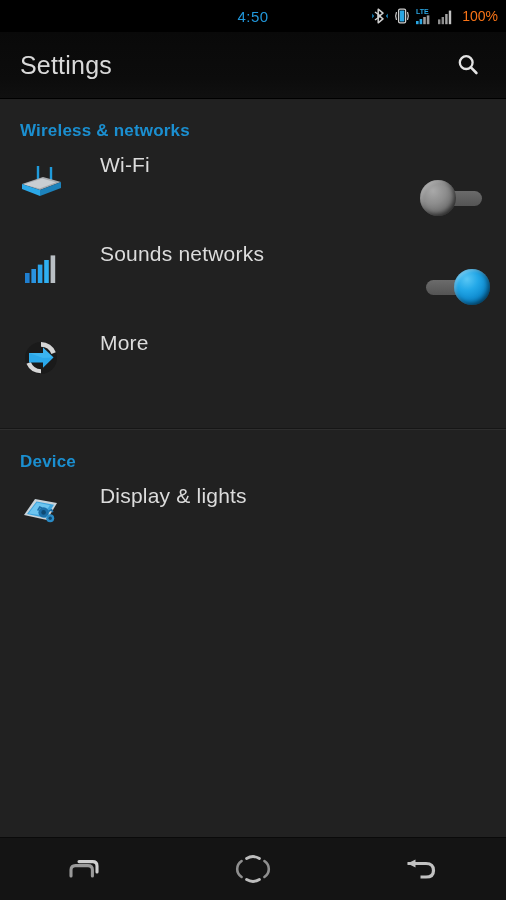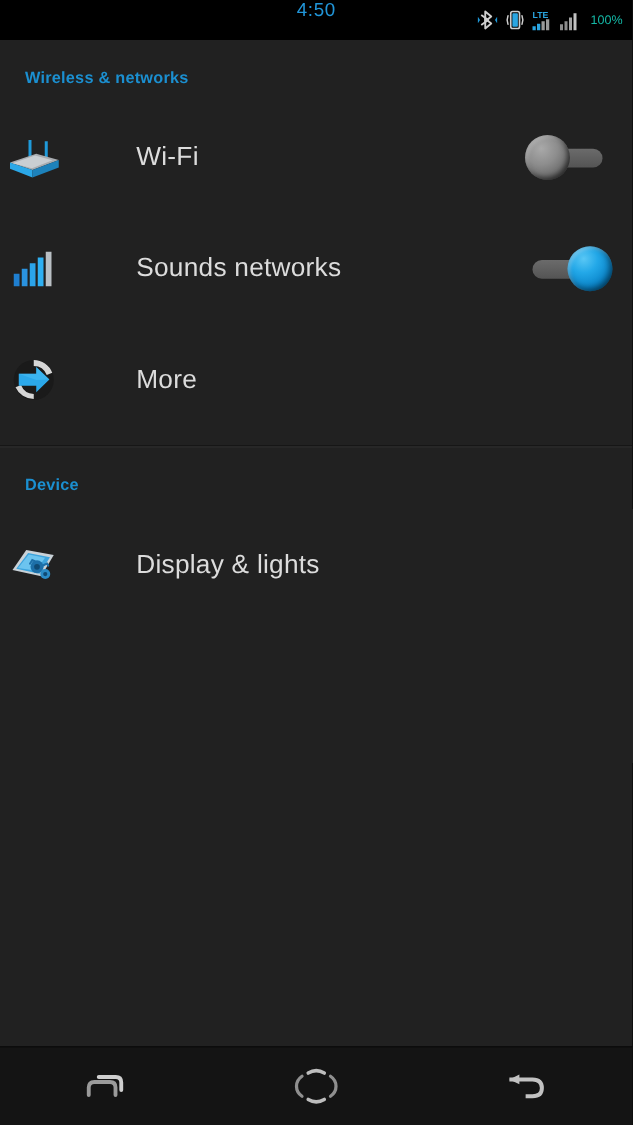--- a/index.html
+++ b/index.html
@@ -18,40 +18,40 @@
     background: #212121;
     overflow: hidden;
   }
 
   
   #status-bar {
     position: relative;
     height: 32px;
     background: #000000;
     display: flex;
-    align-items: flex-start;
+    align-items: center;
     justify-content: center;
   }
   #status-clock {
     color: #2196d9;
     font-size: 15px;
     letter-spacing: .5px;
   }
   #status-icons {
     position: absolute;
     right: 8px;
     top: 0;
     height: 32px;
     display: flex;
     align-items: center;
     gap: 4px;
   }
   #status-battery-text {
-    color: #14b8a6;
-    font-size: 10px;
+    color: #f97316;
+    font-size: 14px;
     margin-left: 4px;
   }
   .sb-icon { display: block; }
 
   
   #action-bar {
     position: relative;
     height: 66px;
     background: linear-gradient(180deg,#090909 0%, #0c0c0c 70%, #101010 100%);
     display: flex;
@@ -77,37 +77,37 @@
   }
 
   
   #settings-list {
     background: #212121;
     height: 772px;
     overflow: hidden;
   }
   .section-header {
     color: #1b8fd0;
-    font-size: 13px;
+    font-size: 17px;
     font-weight: bold;
     padding: 22px 0 12px 20px;
     letter-spacing: .2px;
   }
   .section-divider {
     height: 1px;
     background: #2e2e2e;
     margin-top: 8px;
     border-top: 1px solid #161616;
   }
   .row {
     position: relative;
     display: flex;
-    align-items: center;
+    align-items: flex-start;
     height: 89px;
-    gap: 23px;
+    padding-left: 14px;
   }
   .row-icon {
     width: 54px;
     min-width: 54px;
     height: 54px;
     display: flex;
     align-items: center;
     justify-content: center;
   }
   .row-label {
@@ -212,20 +212,29 @@
         <rect x="0" y="12.4" width="2.4" height="4.8" fill="#8d8d8d"></rect>
         <rect x="3.6" y="10" width="2.4" height="7.2" fill="#8d8d8d"></rect>
         <rect x="7.2" y="7" width="2.4" height="10.2" fill="#a5a5a5"></rect>
         <rect x="10.8" y="3.6" width="2.4" height="13.6" fill="#c2c2c2"></rect>
       </svg>
 
       <span id="status-battery-text">100%</span>
     </div>
   </div>
 
+  <div id="action-bar">
+    <span id="page-title">Settings</span>
+    <div id="search-button">
+      <svg width="28" height="28" viewBox="0 0 28 28">
+        <circle cx="12.2" cy="11.6" r="6.4" fill="none" stroke="#e3e3e3" stroke-width="2.3"></circle>
+        <line x1="16.9" y1="16.4" x2="22.4" y2="22" stroke="#e3e3e3" stroke-width="2.6" stroke-linecap="round"></line>
+      </svg>
+    </div>
+  </div>
 
   <div id="settings-list">
 
     <div class="section-header">Wireless &amp; networks</div>
 
     <div class="row">
       <div class="row-icon">
         <svg width="50" height="44" viewBox="0 0 50 44">
           <line x1="22" y1="8" x2="22" y2="23" stroke="#1f9ada" stroke-width="2.4"></line>
           <line x1="35" y1="9" x2="35" y2="24" stroke="#1f9ada" stroke-width="2.4"></line>

